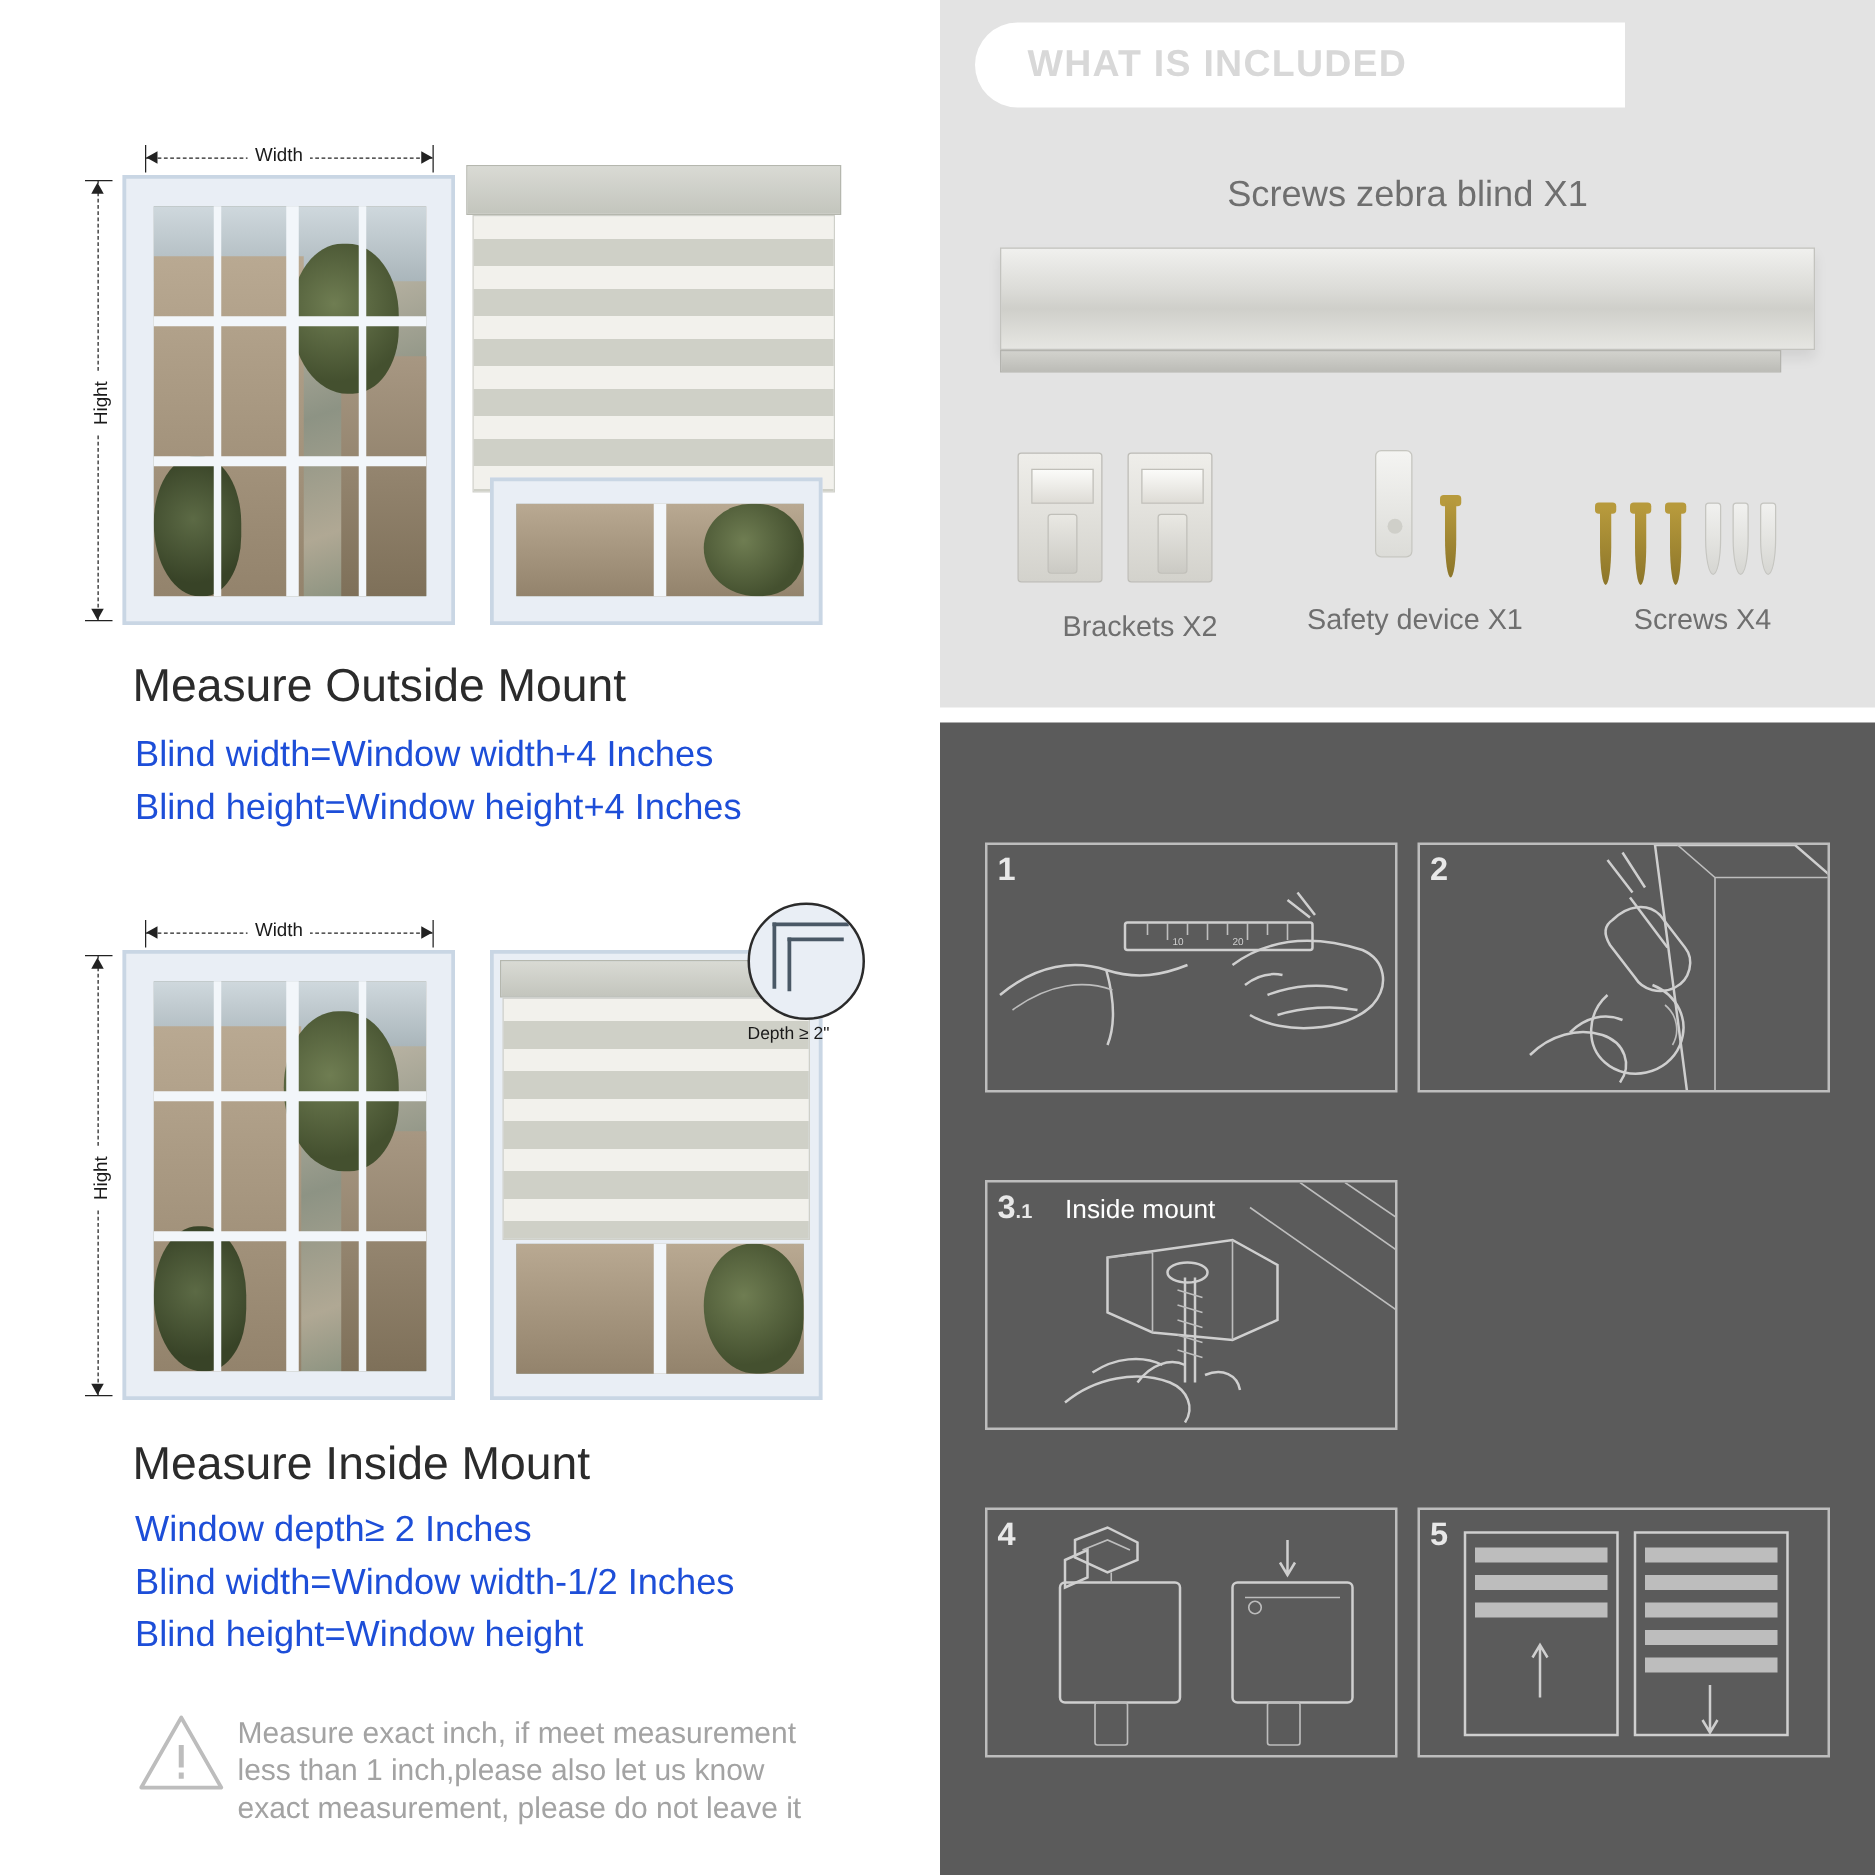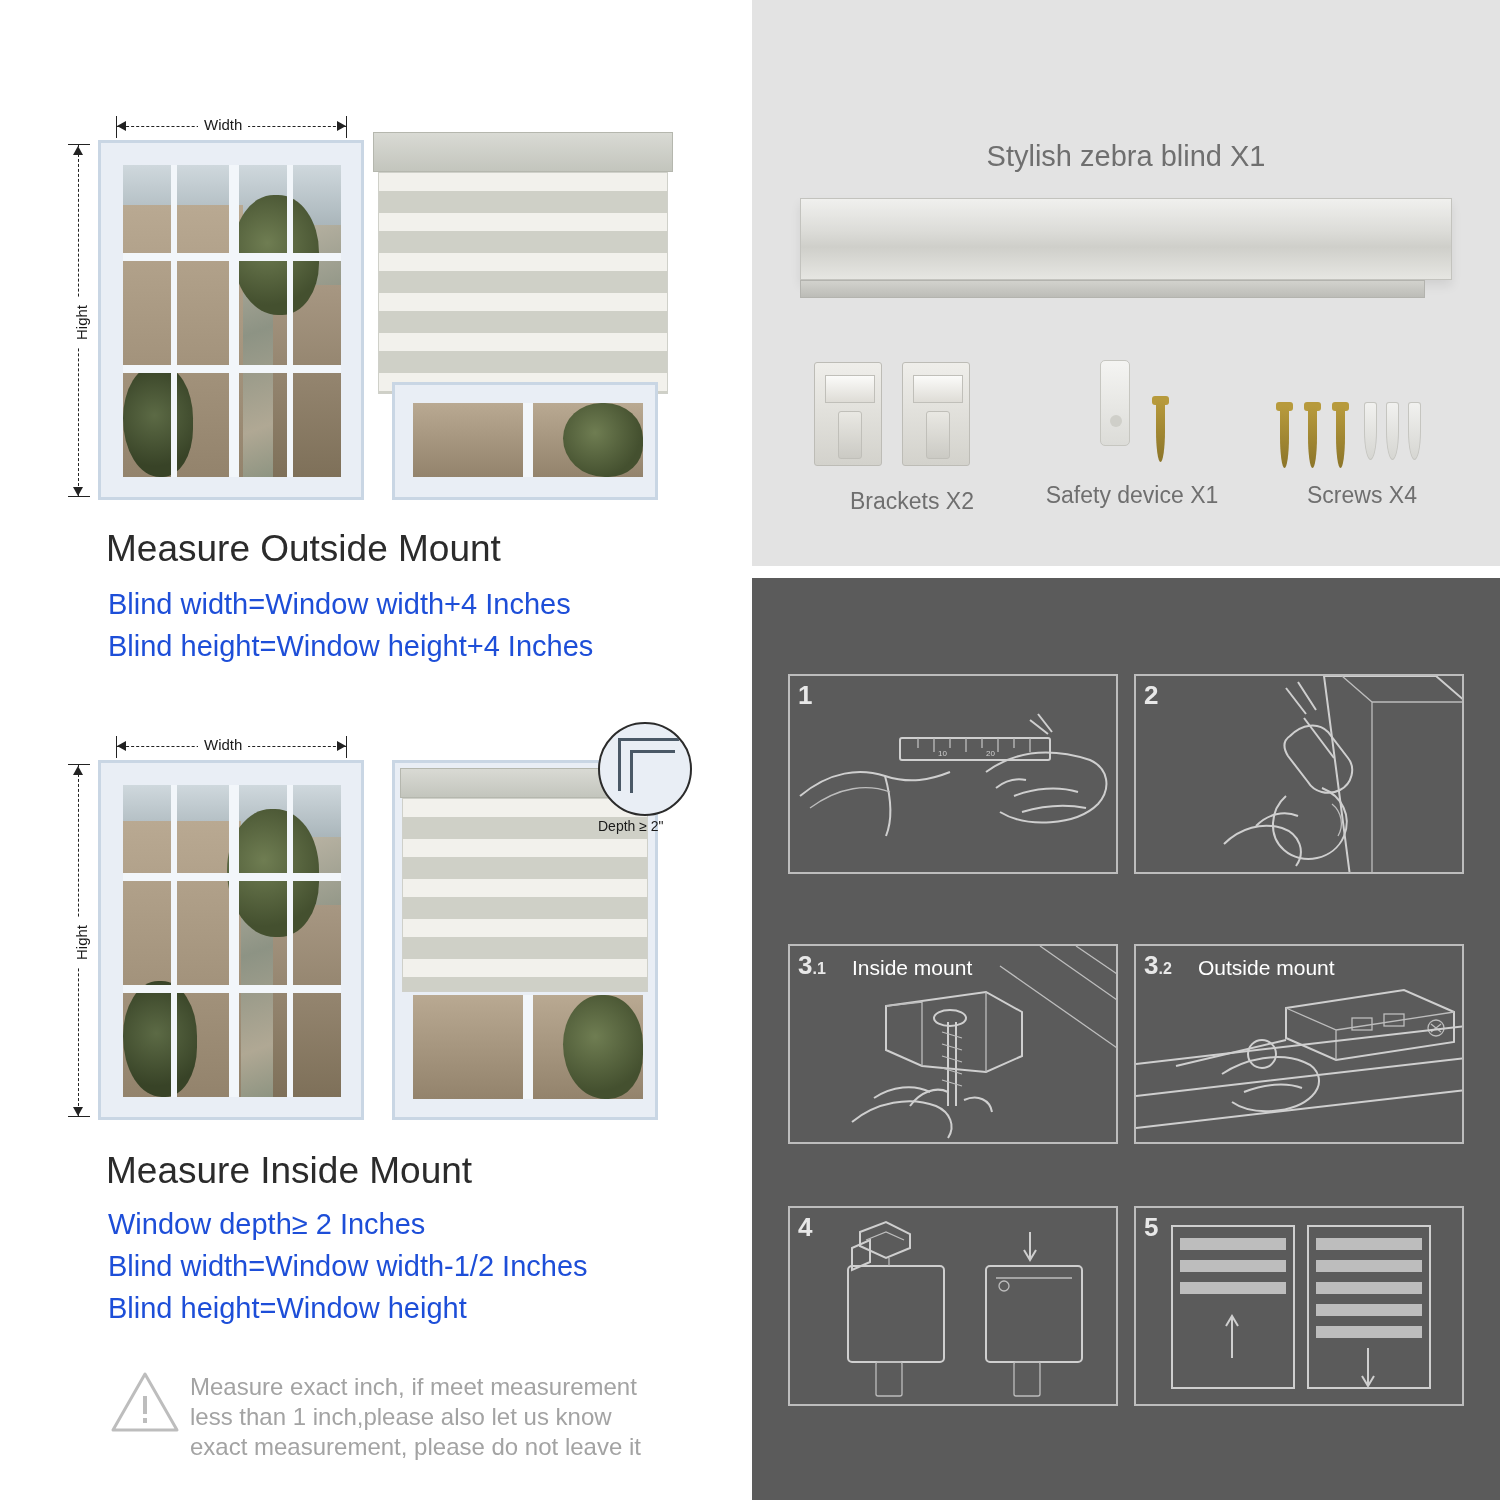--- a/index.html
+++ b/index.html
@@ -473,22 +473,25 @@
         <path d="M35 4 L67 60 L3 60 Z" fill="none" stroke="#bdbdbd" stroke-width="3" stroke-linejoin="round"></path>
         <rect x="33" y="26" width="4" height="18" fill="#bdbdbd"></rect>
         <rect x="33" y="48" width="4" height="5" fill="#bdbdbd"></rect>
       </svg>
     </div>
     <div class="note" style="left:190px; top:1372px;">Measure exact inch, if meet measurement less than 1 inch,please also let us know exact measurement, please do not leave it</div>
   </div>
 
   <div class="right-top">
 
-
-    <div class="included-title">Stylish zebra blind X1</div>
+    <div class="tab-right-included">
+      <span>WHAT IS INCLUDED</span>
+    </div>
+
+    <div class="included-title">Screws zebra blind X1</div>
 
     <div class="rail"></div>
     <div class="rail-lip"></div>
 
     <div class="bracket" style="left:62px; top:362px;"></div>
     <div class="bracket" style="left:150px; top:362px;"></div>
     <div class="part-label" style="left:40px; top:488px; width:240px;">Brackets X2</div>
 
     <div class="safety-dev" style="left:348px; top:360px;"></div>
     <div class="screw-head" style="left:400px; top:396px;"></div>
@@ -562,40 +565,20 @@
         <path class="sk" d="M158 76 L158 160 M166 76 L166 160"></path>
         <path class="sk-thin" d="M152 86 l20 6 M152 98 l20 6 M152 110 l20 6 M152 122 l20 6 M152 134 l20 6"></path>
         <path class="sk" d="M62 176 C86 156, 120 150, 146 160 C160 166, 166 180, 158 192"></path>
         <path class="sk" d="M120 160 C130 146, 146 140, 158 146"></path>
         <path class="sk" d="M84 152 C102 140, 124 138, 140 146"></path>
         <path class="sk" d="M174 154 C188 148, 200 154, 202 166"></path>
       </svg>
       
     </div>
 
-    <div class="step-card" style="left:382px; top:366px; width:330px; height:200px;">
-      <div class="step-num">
-        <span>3</span><span class="sub">.2</span>
-      </div>
-      <div class="step-inline-title">Outside mount</div>
-      <svg width="330" height="200" viewBox="0 0 330 200">
-        <path class="sk" d="M150 62 L268 44 L318 66 L318 96 L200 114 L150 92 Z"></path>
-        <path class="sk-thin" d="M200 114 L200 84 L150 62 M200 84 L318 66"></path>
-        <rect class="sk-thin" x="216" y="72" width="20" height="12"></rect>
-        <rect class="sk-thin" x="248" y="68" width="20" height="12"></rect>
-        <circle class="sk-thin" cx="300" cy="82" r="8"></circle>
-        <path class="sk-thin" d="M295 78 l10 8 M305 78 l-10 8"></path>
-        <path class="sk" d="M0 118 L330 80 M0 150 L330 112 M0 182 L330 144"></path>
-        <path class="sk" d="M40 120 L150 94"></path>
-        <path class="sk" d="M86 128 C110 112, 144 106, 168 116 C184 122, 188 138, 176 150 C158 168, 116 170, 96 156"></path>
-        <path class="sk" d="M108 146 C128 138, 150 136, 166 142"></path>
-        <circle class="sk" cx="126" cy="108" r="14"></circle>
-      </svg>
-      
-    </div>
 
     <div class="step-card" style="left:36px; top:628px; width:330px; height:200px;">
       <div class="step-num">
         <span>4</span>
       </div>
       <svg width="330" height="200" viewBox="0 0 330 200">
         <path class="sk" d="M70 24 L96 14 L120 26 L120 40 L96 50 L70 38 Z"></path>
         <path class="sk-thin" d="M76 32 L96 24 L114 32"></path>
         <path class="sk" d="M62 40 L80 32 L80 54 L62 62 Z"></path>
         <rect class="sk" x="58" y="58" width="96" height="96" rx="4"></rect>

